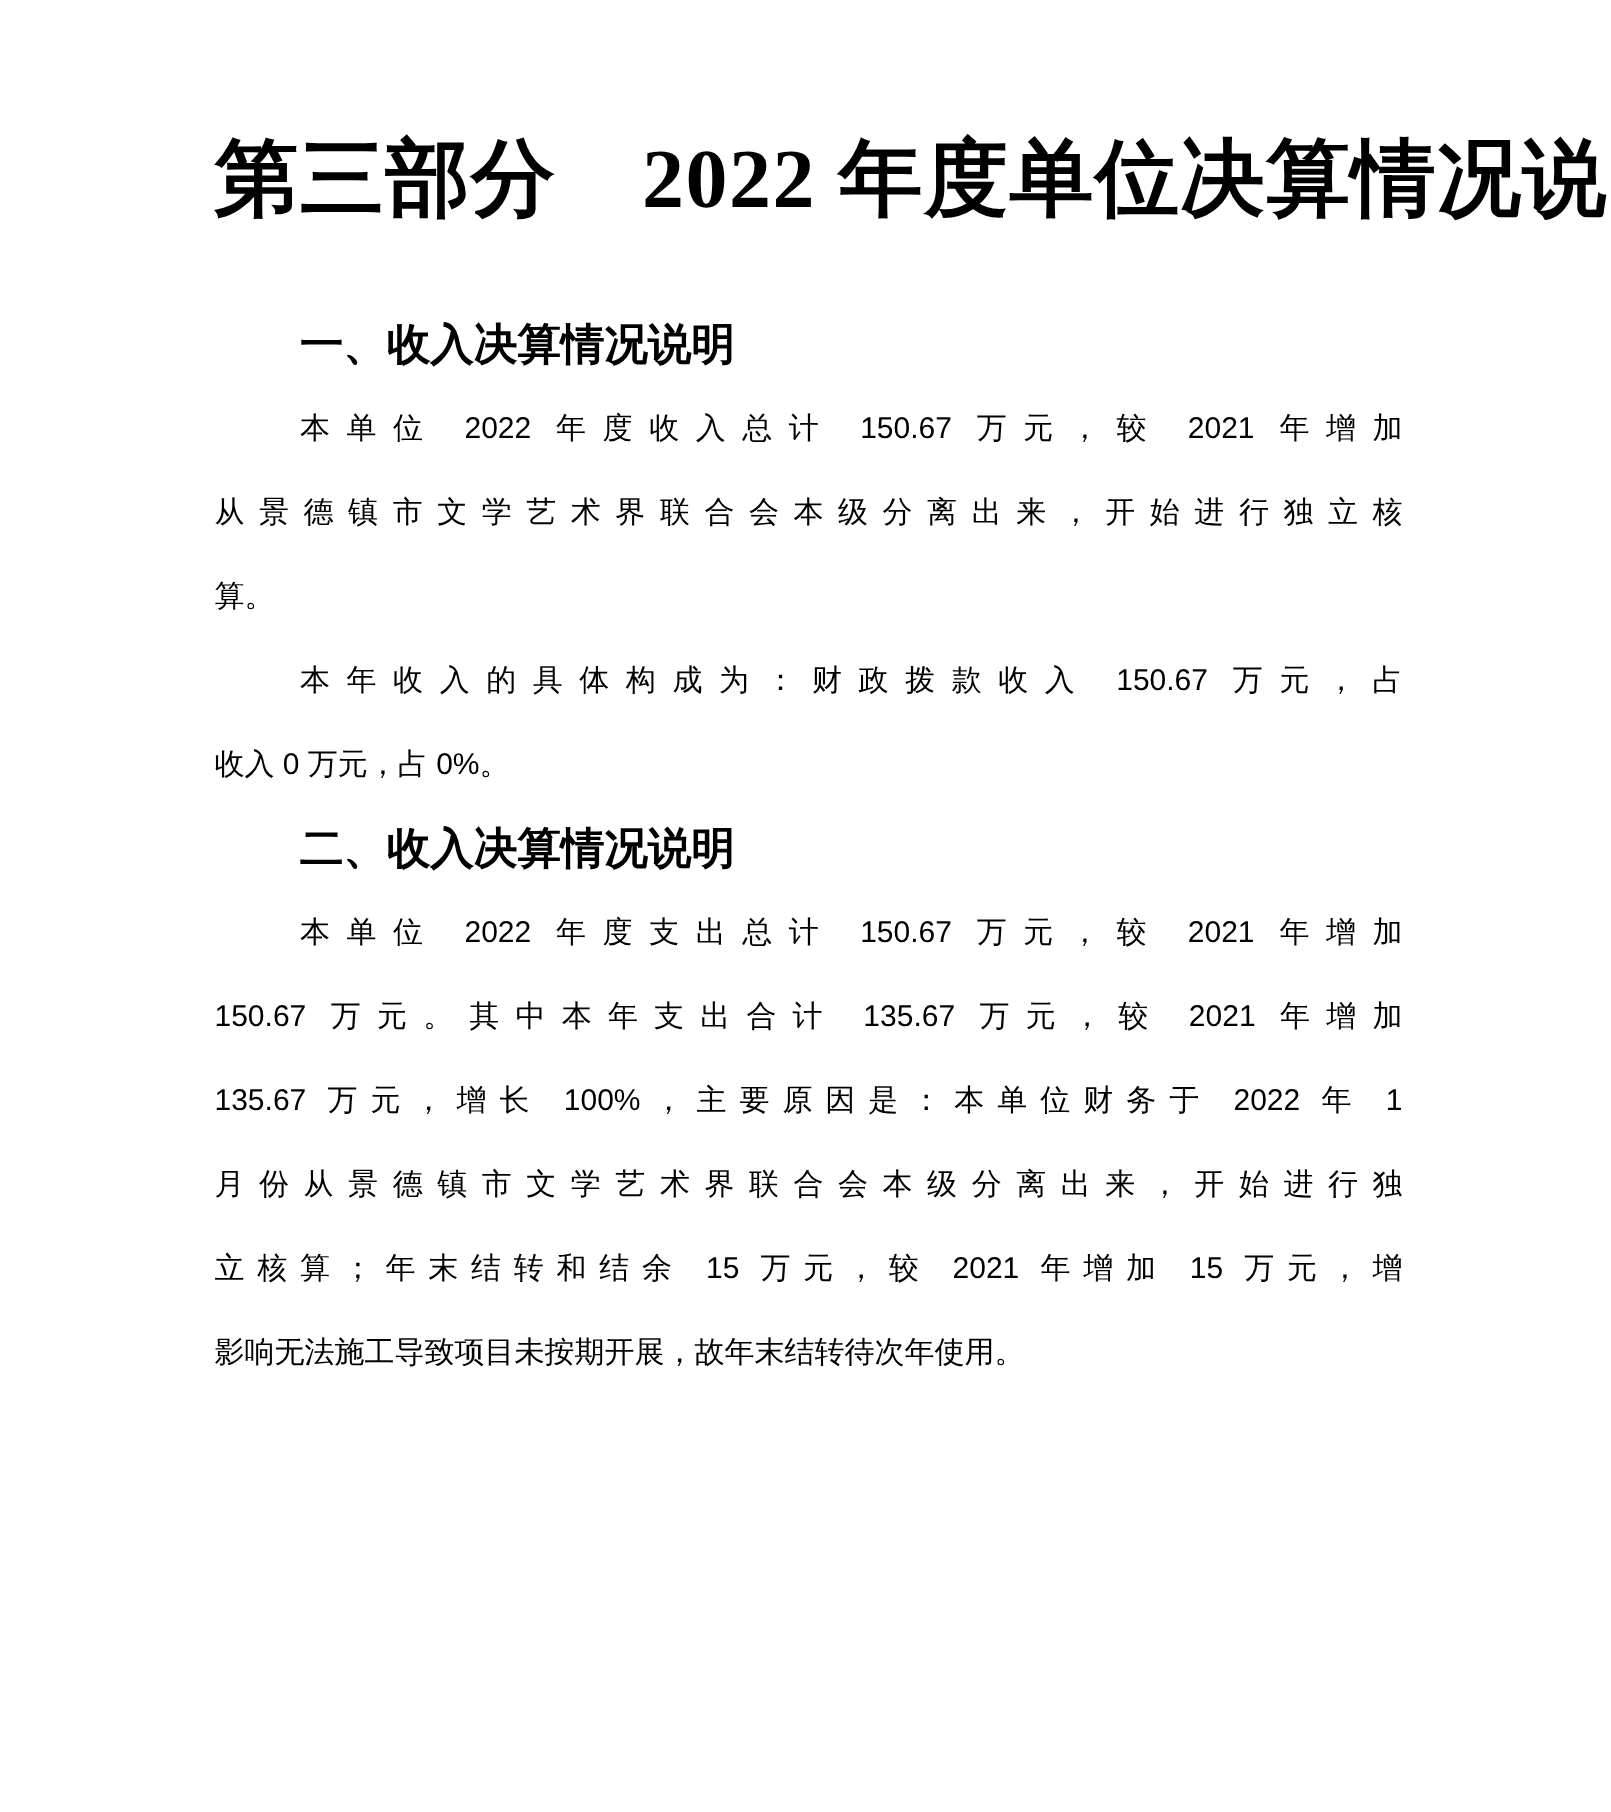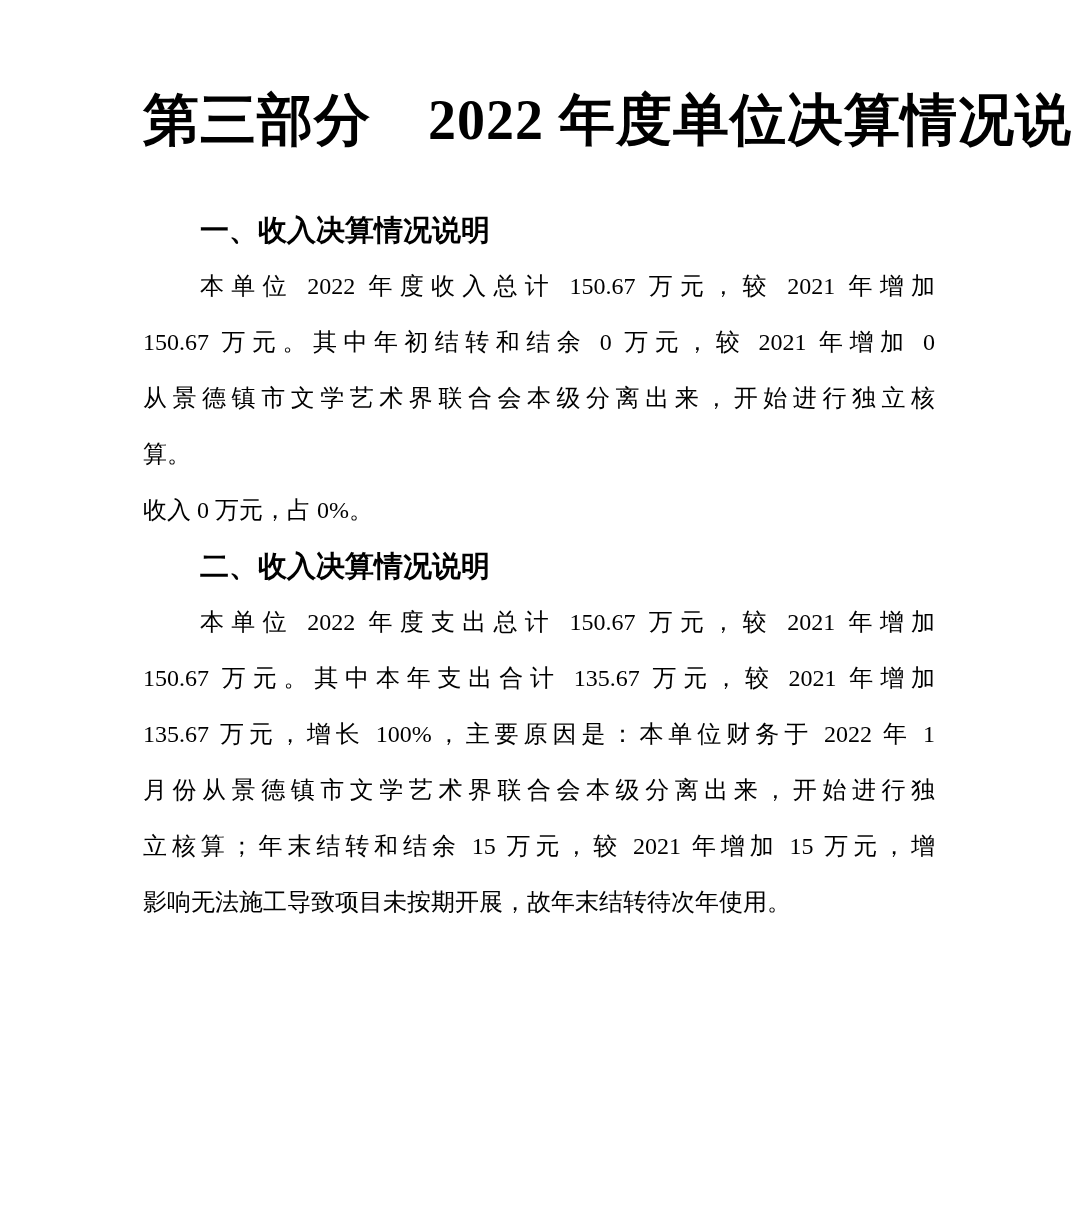--- a/index.html
+++ b/index.html
@@ -28,24 +28,24 @@
     font-size: 56px;
     letter-spacing: 1px;
     white-space: nowrap;
   }
   .gap {
     height: 54px;
   }
   .line {
     height: 56px;
     line-height: 56px;
-    font-size: 24px;
+    font-size: 20px;
     text-align: justify;
     text-align-last: justify;
-    font-family: Liberation Serif, serif;
+    font-family: Liberation Sans, sans-serif;
   }
   .heading {
     font-family: "Liberation Sans", sans-serif;
     font-weight: bold;
     font-size: 29px;
     text-indent: 57px;
     text-align: center;
     text-align-last: left;
   }
   .first {
@@ -61,26 +61,26 @@
 <div class="page">
 
   <div class="doc-title">第三部分　2022 年度单位决算情况说明</div>
 
   <div class="gap"></div>
 
   <div class="line heading">一、收入决算情况说明</div>
 
   <div>
     <div class="line first">本单位 2022 年度收入总计 150.67 万元，较 2021 年增加</div>
-    <div class="line">150.67 万元。其中年初结转和结余 0 万元，较 2021 年增加 0</div>
     <div class="line">从景德镇市文学艺术界联合会本级分离出来，开始进行独立核</div>
     <div class="line plast">算。</div>
   </div>
 
   <div>
+    <div class="line first">本年收入的具体构成为：财政拨款收入 150.67 万元，占</div>
     <div class="line plast">收入 0 万元，占 0%。</div>
   </div>
 
   <div class="line heading">二、收入决算情况说明</div>
 
   <div>
     <div class="line first">本单位 2022 年度支出总计 150.67 万元，较 2021 年增加</div>
     <div class="line">150.67 万元。其中本年支出合计 135.67 万元，较 2021 年增加</div>
     <div class="line">135.67 万元，增长 100%，主要原因是：本单位财务于 2022 年 1</div>
     <div class="line">月份从景德镇市文学艺术界联合会本级分离出来，开始进行独</div>

